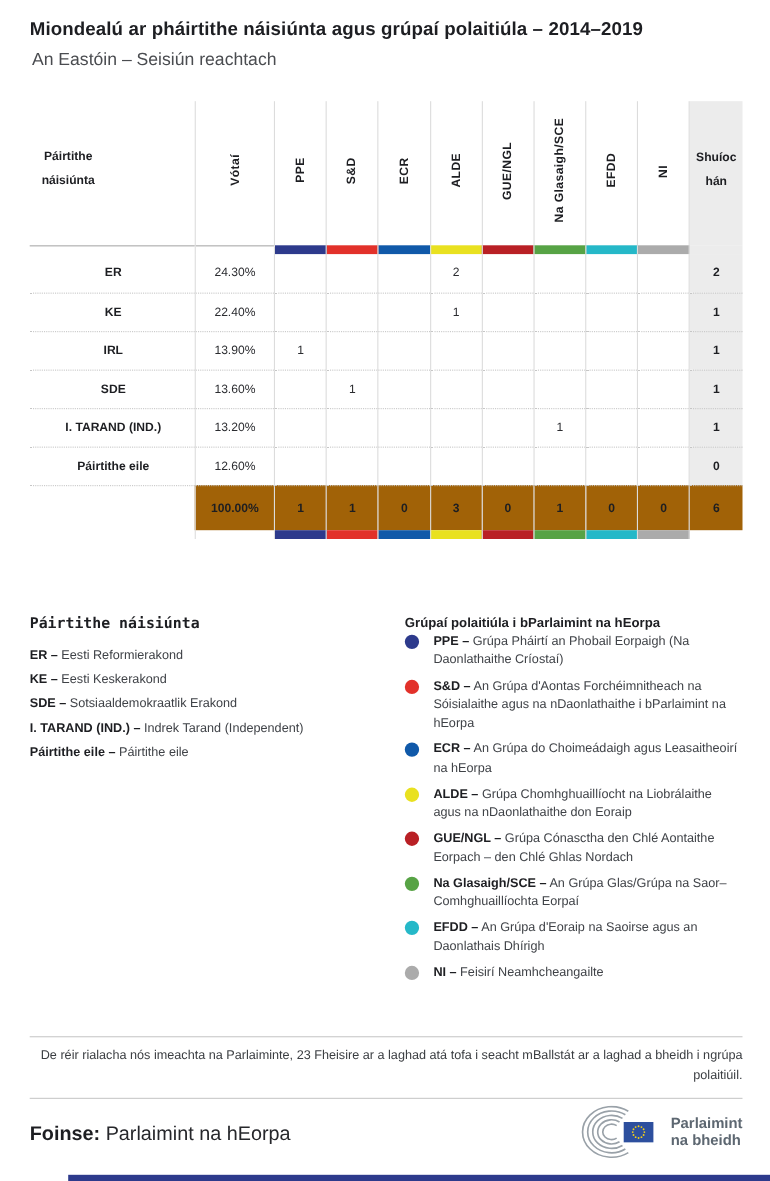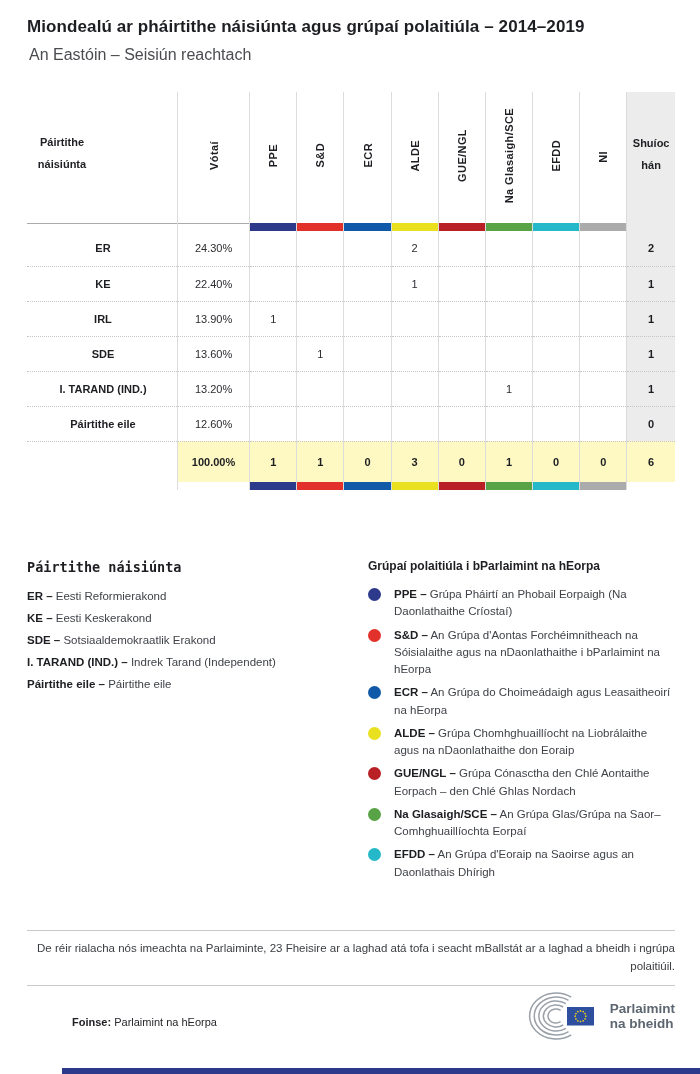--- a/index.html
+++ b/index.html
@@ -35,46 +35,46 @@
 
   tr.band td { height: 8px; }
   tr.band td.band-edge { border-top: 1px solid #aaaaaa; }
   tr.band td.seats-bg { background: #ececec; }
 
   tr.body td { height: 35px; font-size: 11px; text-align: center; color: #2b2c30; }
   tr.body + tr.body td { border-top: 1px dotted #c6c6c6; }
   td.party { text-align: left; font-weight: bold; padding-left: 2px !important; color:#1d1e22 !important; }
   td.seats { background: #ececec; font-weight: bold; color:#1d1e22 !important; }
 
-  tr.total td { height: 41px; background: #fef9c3; font-size: 11px; font-weight: bold; text-align: center; border-top: 1px dotted #c6c6c6; color:#1d1e22; }
+  tr.total td { height: 41px; background: #a16207; font-size: 11px; font-weight: bold; text-align: center; border-top: 1px dotted #c6c6c6; color:#1d1e22; }
   tr.total td.blank { background: #ffffff; }
 
   
   .legends { display: flex; margin-top: 69px; width: 648px; }
   .legend-left { width: 341px; flex: none; }
   .legend-left h3 {
     font-family: "DejaVu Sans Mono", monospace;
     font-size: 13.5px; font-weight: bold; color: #1d1e22; margin-bottom: 15px;
   }
   .lp-item { font-size: 11.5px; margin-bottom: 10px; color: #3f4247; }
   .lp-item b { color: #1d1e22; }
 
   .legend-right { flex: 1; }
-  .legend-right h3 { font-size: 12px; font-weight: bold; color: #1d1e22; margin-bottom: 13px; }
+  .legend-right h3 { font-size: 12px; font-weight: bold; color: #1d1e22; margin-bottom: 2px; }
   .lg-item { display: flex; margin-bottom: 6px; }
   .lg-dot { width: 13px; height: 13px; border-radius: 50%; flex: none; margin-top: 2px; margin-right: 13px; }
   .lg-text { font-size: 11.5px; line-height: 1.5; color: #3f4247; }
   .lg-text b { color: #1d1e22; }
 
   
   .rule { border-top: 1px solid #c9c9c9; width: 648px; }
   .rule.first { margin-top: 43px; }
   .footnote { width: 648px; font-size: 11.5px; line-height: 1.55; color: #3a3d41; padding: 9px 0 10px 0; text-align: right; }
   .source-row { width: 648px; display: flex; justify-content: space-between; align-items: flex-end; margin-top: 6px; }
-  .source-line { font-size: 11px; color: #26272b; padding-bottom: 12px; margin-left: 45px; }
+  .source-line { font-size: 18px; color: #26272b; padding-bottom: 12px; }
   .source-line b { color: #1d1e22; }
   .ep-logo { display: flex; align-items: center; }
   .logo-text { font-size: 13.5px; font-weight: bold; color: #5d6771; line-height: 1.15; margin-left: 6px; }
   .footer-bar { position: absolute; left: 62px; right: 0; bottom: 0; height: 6px; }
 </style>
 </head>
 <body>
 
 <div class="page">
 
@@ -267,20 +267,24 @@
             <span class="lg-dot" style="background: rgb(185, 32, 37);"></span>
             <div class="lg-text"><b>GUE/NGL –</b><span> Grúpa Cónasctha den Chlé Aontaithe Eorpach – den Chlé Ghlas Nordach</span></div>
           </div>
           <div class="lg-item">
             <span class="lg-dot" style="background: rgb(87, 163, 69);"></span>
             <div class="lg-text"><b>Na Glasaigh/SCE –</b><span> An Grúpa Glas/Grúpa na Saor–Comhghuaillíochta Eorpaí</span></div>
           </div>
           <div class="lg-item">
             <span class="lg-dot" style="background: rgb(37, 184, 200);"></span>
             <div class="lg-text"><b>EFDD –</b><span> An Grúpa d'Eoraip na Saoirse agus an Daonlathais Dhírigh</span></div>
+          </div>
+          <div class="lg-item">
+            <span class="lg-dot" style="background: rgb(171, 171, 171);"></span>
+            <div class="lg-text"><b>NI –</b><span> Feisirí Neamhcheangailte</span></div>
           </div>
         </div>
     </div>
   </div>
 
   <div class="rule first"></div>
   <div class="footnote">De réir rialacha nós imeachta na Parlaiminte, 23 Fheisire ar a laghad atá tofa i seacht mBallstát ar a laghad a bheidh i ngrúpa polaitiúil.</div>
   <div class="rule"></div>
 
   <div class="source-row">

